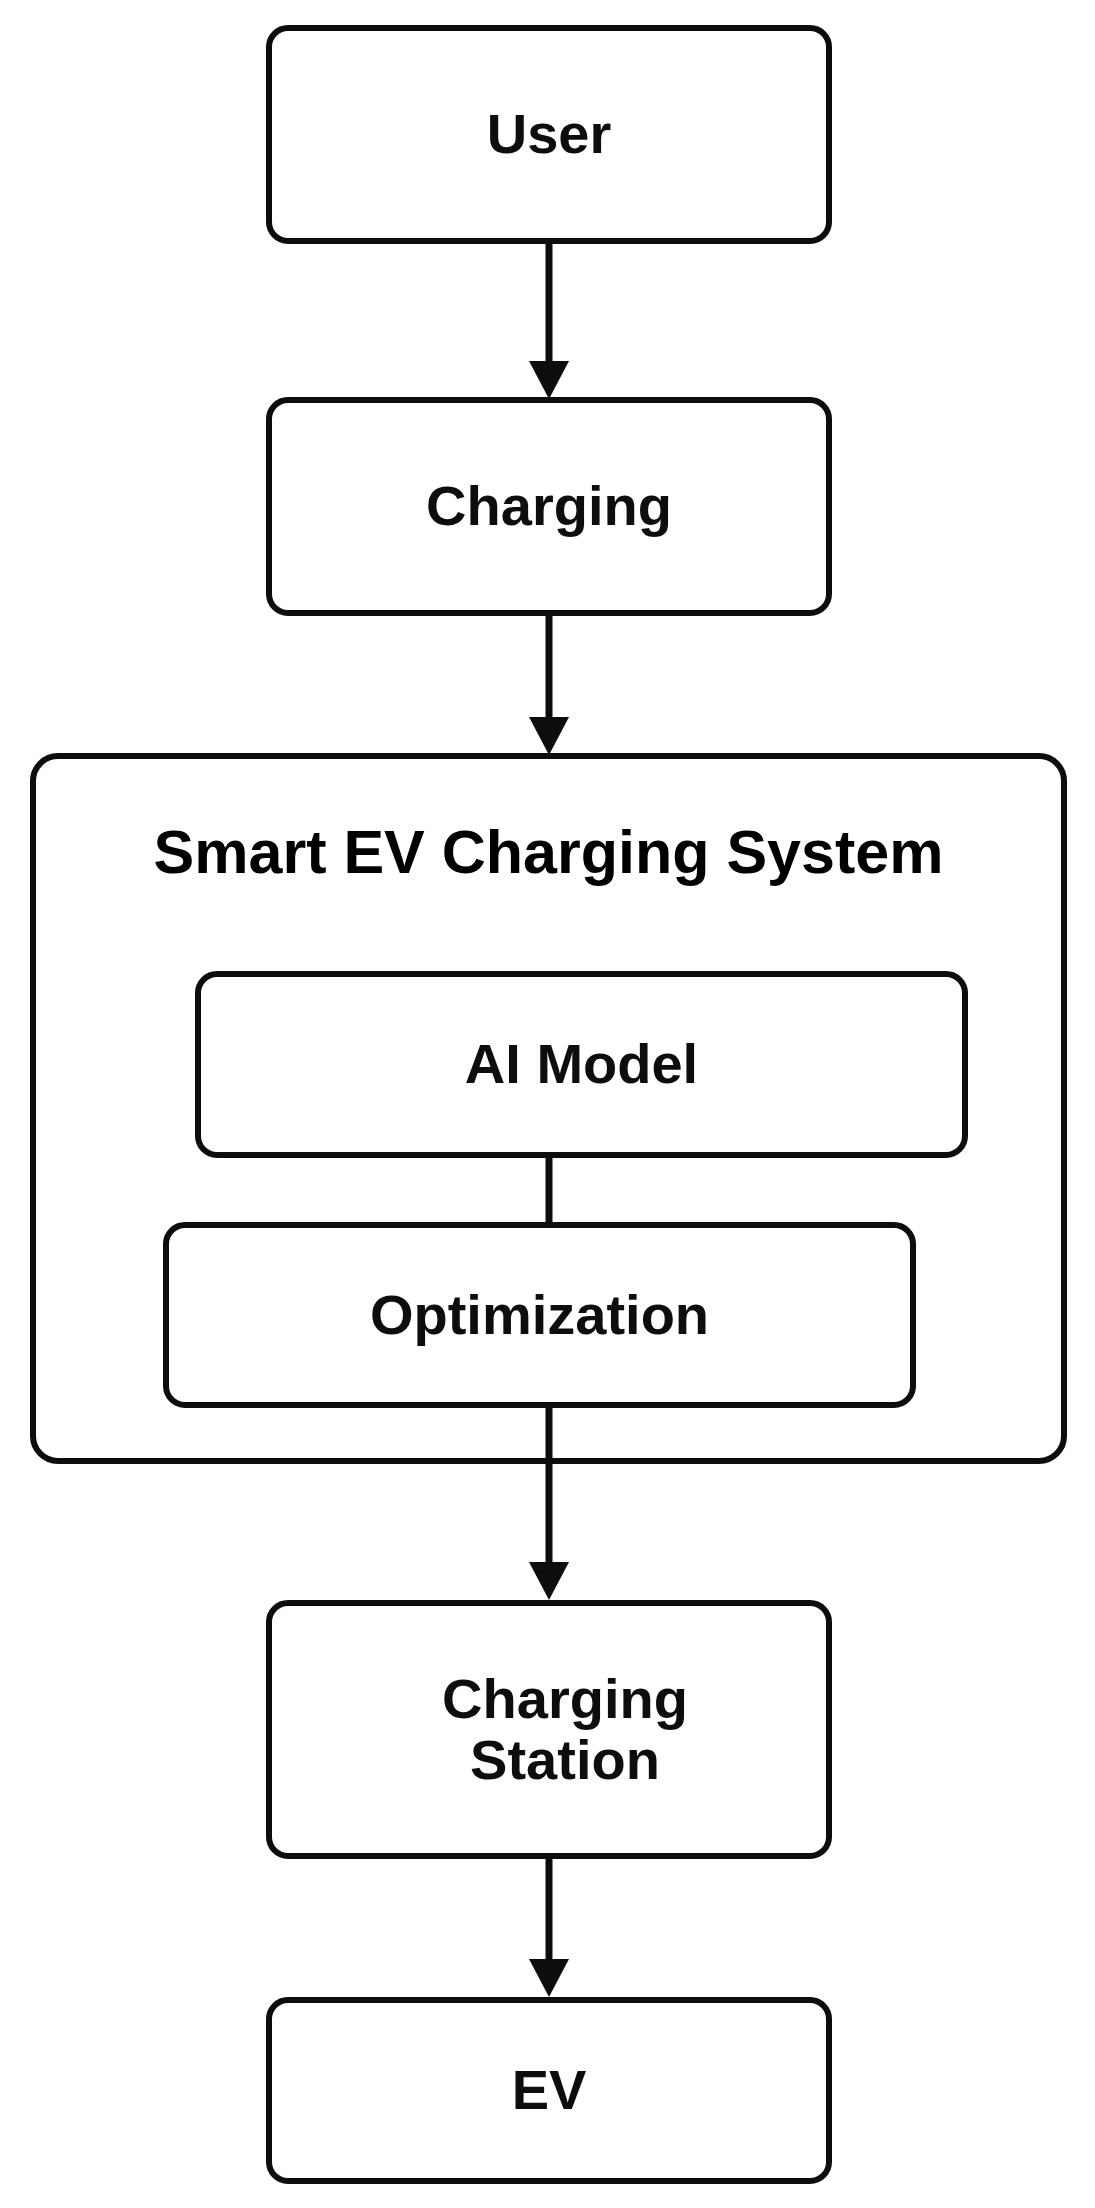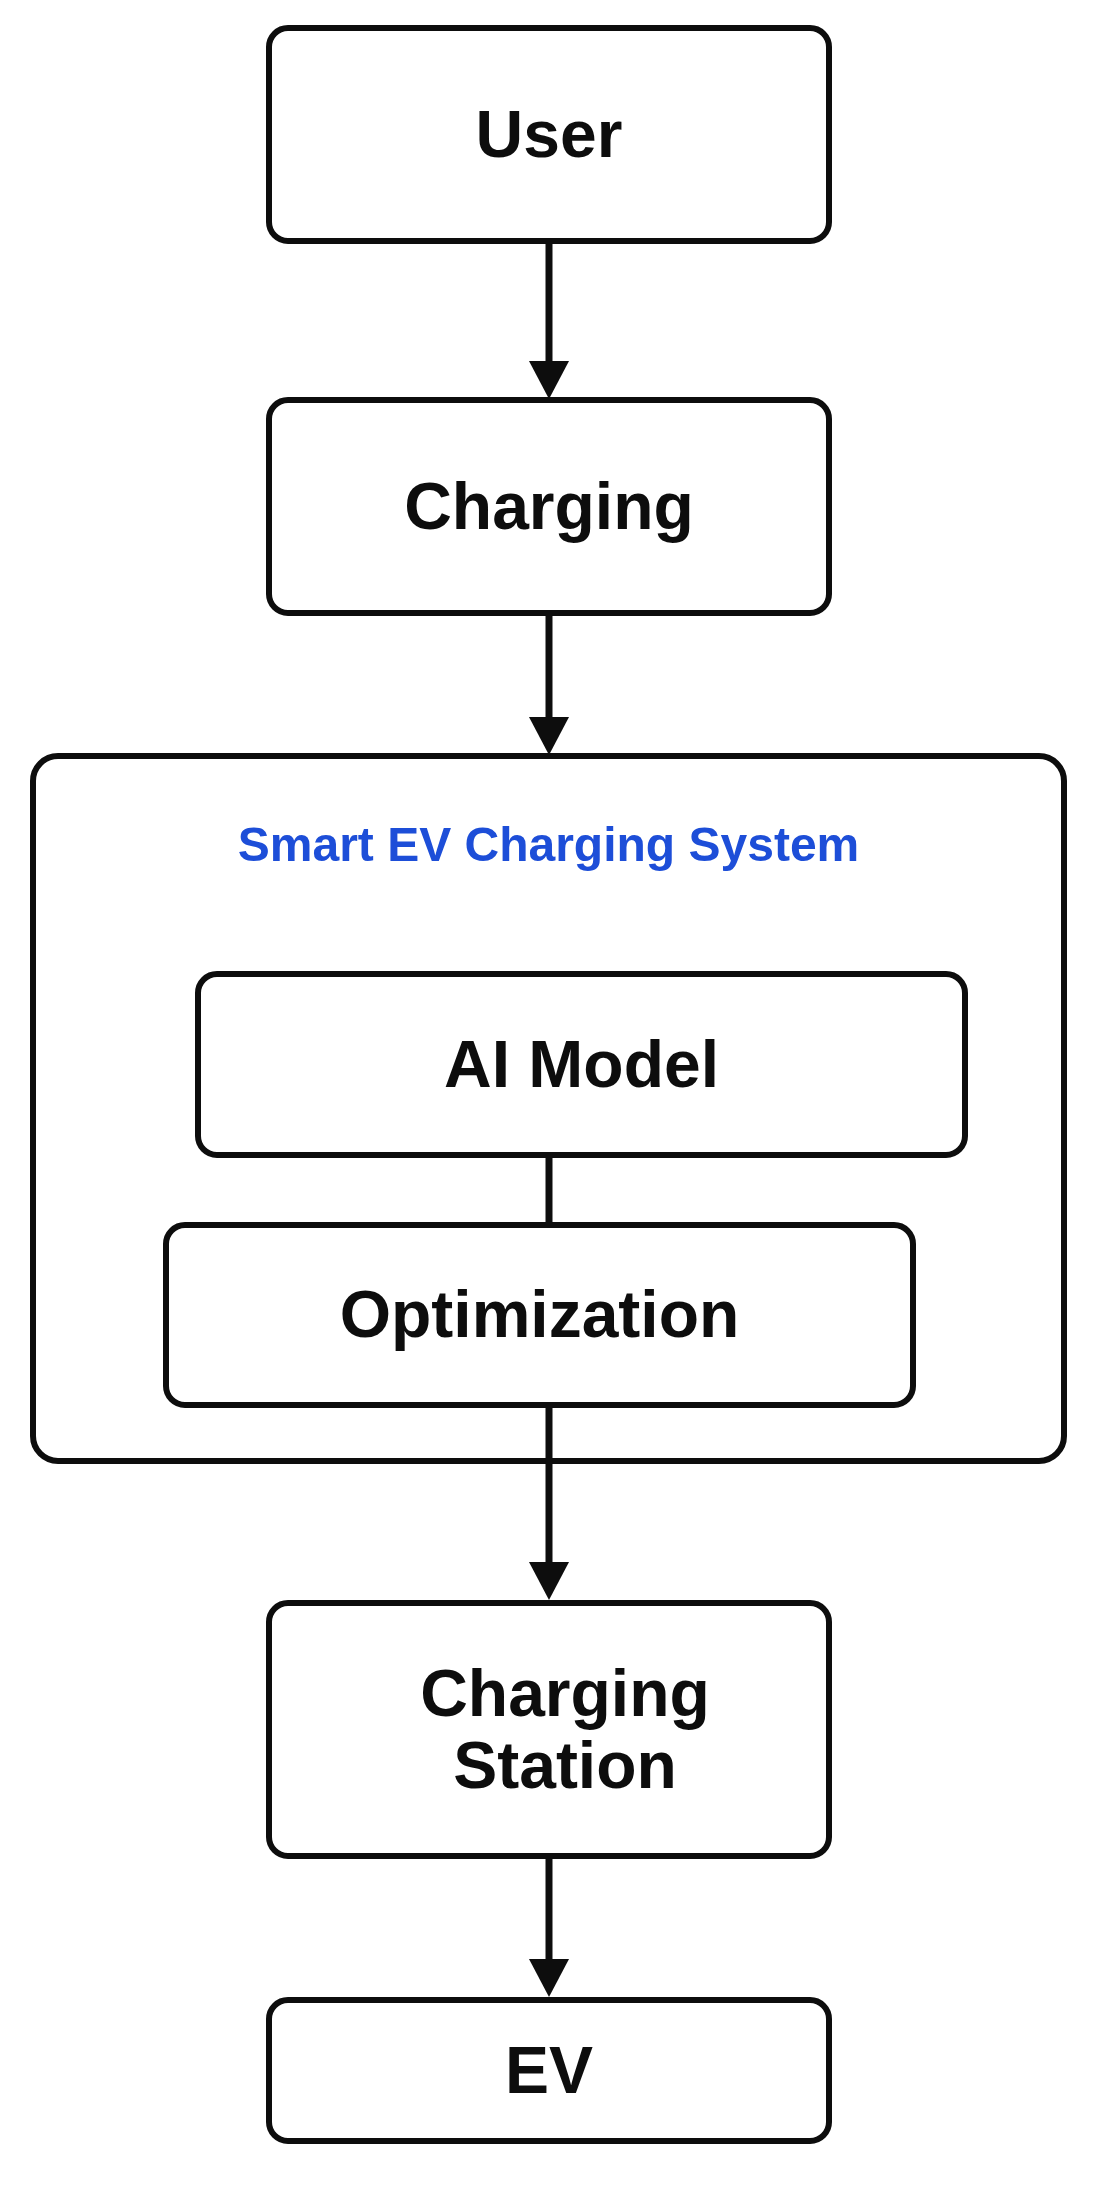--- a/index.html
+++ b/index.html
@@ -21,44 +21,44 @@
     border: 6px solid #0d0d0d;
     border-radius: 22px;
     background: #ffffff;
     display: flex;
     align-items: center;
     justify-content: center;
     text-align: center;
     z-index: 2;
   }
   .node .label {
-    font-size: 66px;
+    font-size: 56px;
     font-weight: 600;
     color: #0d0d0d;
     line-height: 1.08;
     letter-spacing: 0px;
     padding: 0 18px;
   }
   .group {
     position: absolute;
     box-sizing: border-box;
     border: 6px solid #0d0d0d;
     border-radius: 28px;
     background: #ffffff;
     z-index: 1;
   }
   .group-title {
     position: absolute;
     top: 58px;
     left: 0;
     width: 100%;
     text-align: center;
-    font-size: 48px;
+    font-size: 61px;
     font-weight: 600;
-    color: #1d4ed8;
+    color: #000000;
     white-space: nowrap;
   }
   svg.connectors {
     position: absolute;
     left: 0;
     top: 0;
     width: 1095px;
     height: 2208px;
     z-index: 3;
     pointer-events: none;
@@ -86,21 +86,21 @@
   </div>
 
   <div class="node" style="left:163px; top:1222px; width:753px; height:186px;">
     <span class="label">Optimization</span>
   </div>
 
   <div class="node" style="left:266px; top:1600px; width:566px; height:259px;padding-left:32px;">
     <span class="label" style="max-width:430px;">Charging Station</span>
   </div>
 
-  <div class="node" style="left:266px; top:1997px; width:566px; height:147px;">
+  <div class="node" style="left:266px; top:1997px; width:566px; height:187px;">
     <span class="label">EV</span>
   </div>
 
   <svg class="connectors" viewBox="0 0 1095 2208">
 
     <g>
       <line x1="549" y1="244" x2="549" y2="363" stroke-width="7" stroke="#0d0d0d"></line>
       <polygon points="529,361 569,361 549,399" fill="#0d0d0d"></polygon>
     </g>
 

